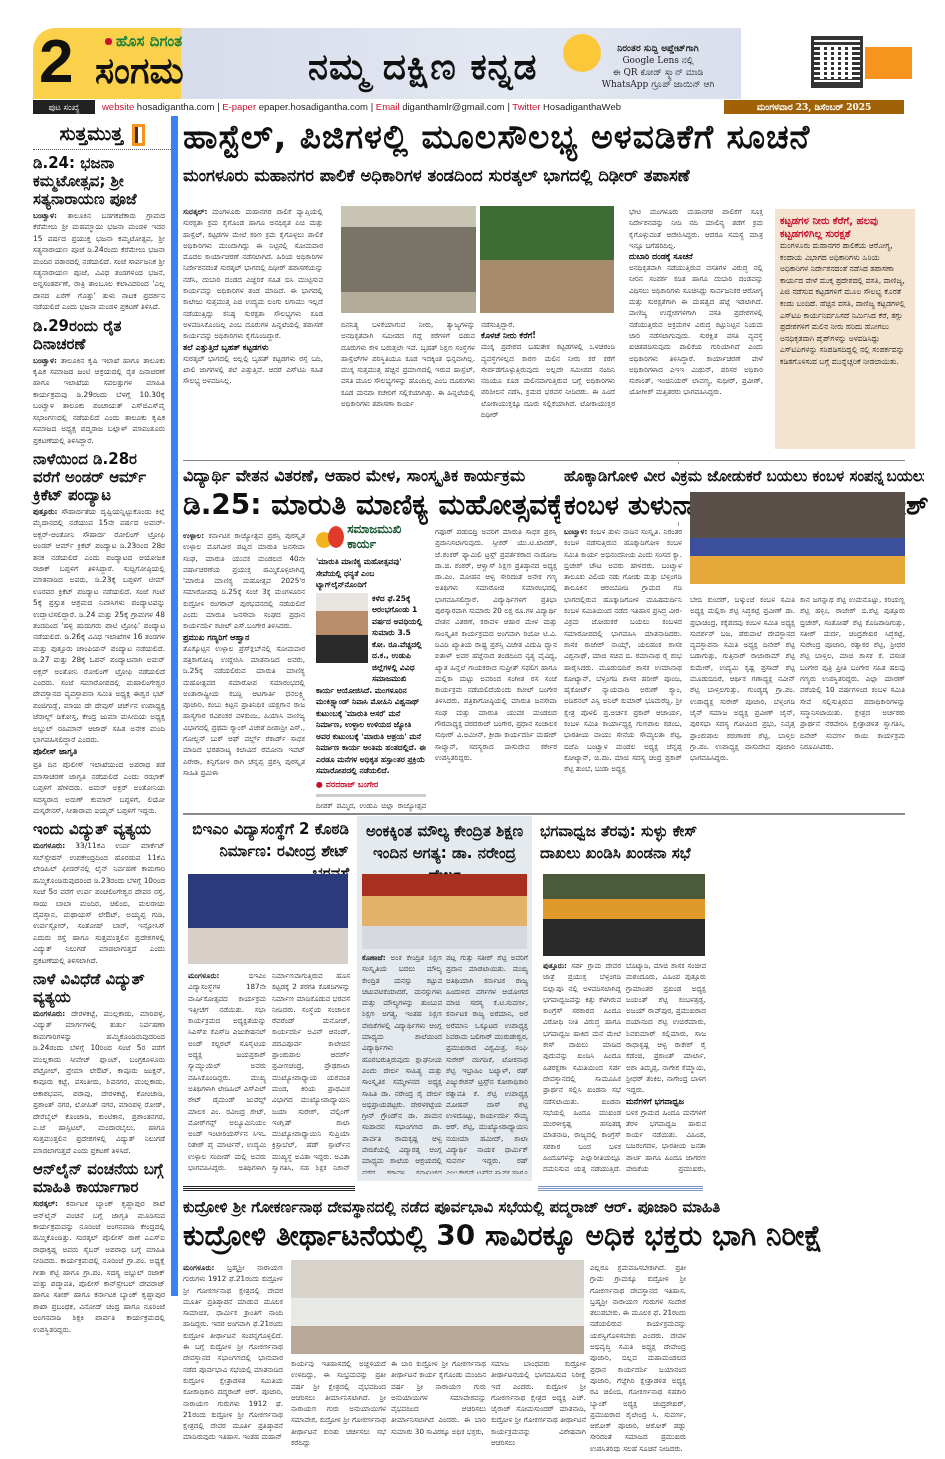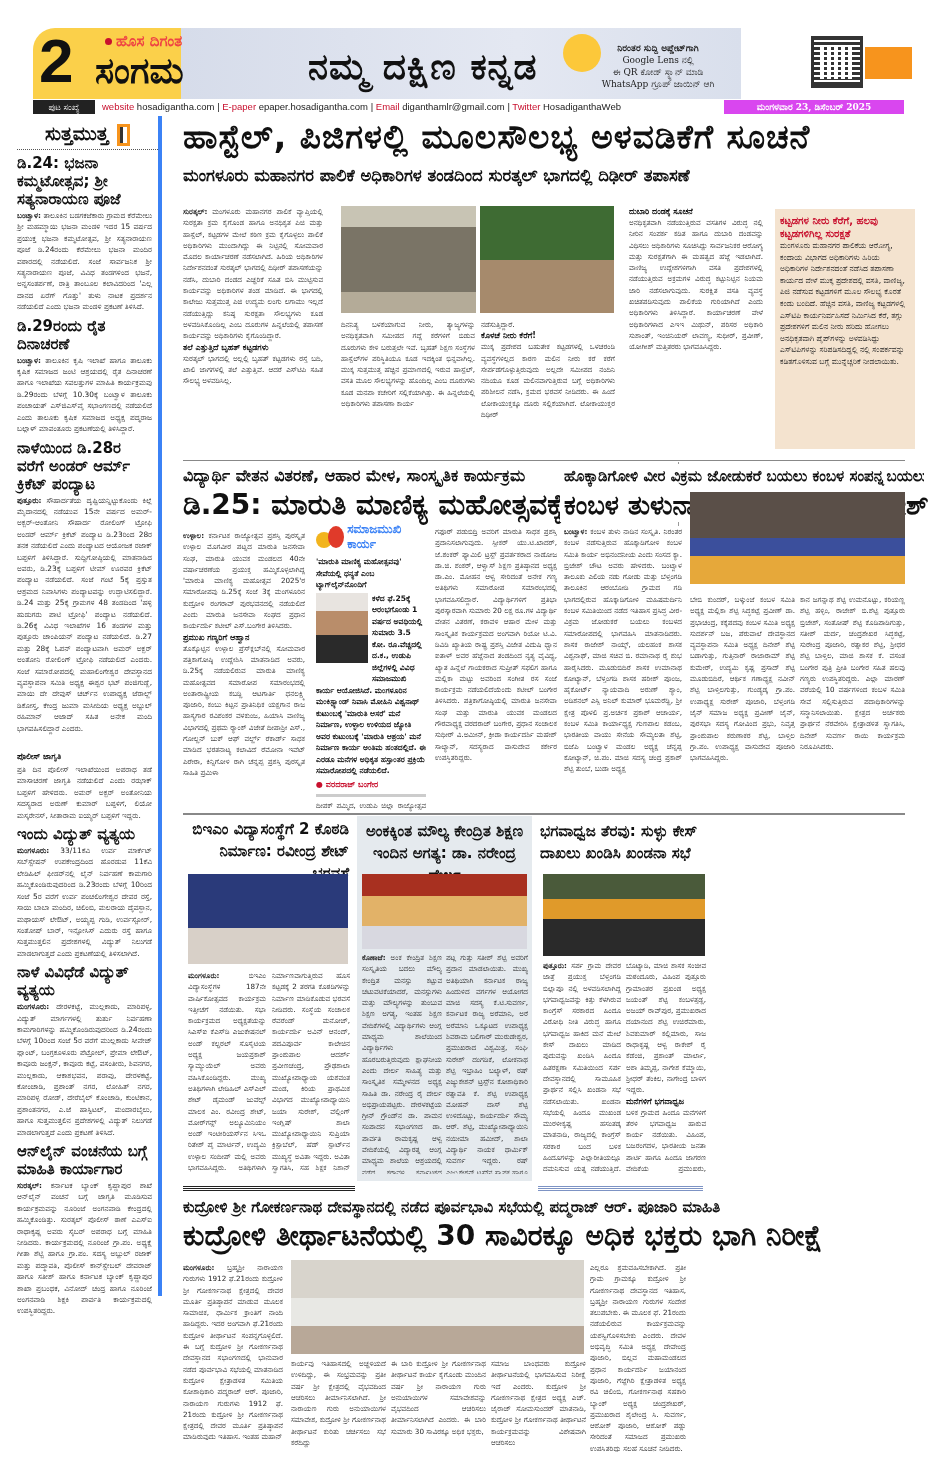--- a/index.html
+++ b/index.html
@@ -3,32 +3,32 @@
 <meta charset="utf-8">
 <style>
 *{box-sizing:border-box;margin:0;padding:0}
 body{width:945px;height:1459px;background:#fff;font-family:"DejaVu Sans",sans-serif;color:#111;position:relative;overflow:hidden}
 .abs{position:absolute}
 
 #mast{left:33px;top:28px;width:912px;height:71px}
 .mast-yellow{left:0;top:0;width:148px;height:71px;background:#fbd04a;border-top-left-radius:22px}
 .mast-blue{left:148px;top:0;width:560px;height:71px;background:linear-gradient(90deg,#d6dcea 0%,#e4e8f2 60%,#d9dfec 100%)}
 .page-num{left:6px;top:-2px;font:bold 62px/70px "Liberation Sans",sans-serif;color:#111}
-.brand-small{left:70px;top:4px;font:bold 15px/18px "DejaVu Sans",sans-serif;color:#ef4444}
+.brand-small{left:70px;top:4px;font:bold 15px/18px "DejaVu Sans",sans-serif;color:#15803d}
 .brand-big{left:62px;top:20px;font:bold 36px/44px "DejaVu Serif",serif;color:#111}
 .section-title{left:275px;top:16px;font:bold 36px/44px "DejaVu Serif",serif;color:#111;letter-spacing:1px}
 .sun{left:530px;top:6px;width:38px;height:38px;border-radius:50%;background:#fcc83a}
 .promo{left:530px;top:14px;width:190px;text-align:center;font:9px/12px "DejaVu Serif",serif;color:#222}
 .qr{left:778px;top:8px;width:52px;height:52px;background:
  repeating-linear-gradient(0deg,#111 0 3px,#fff 3px 5px),#fff;border:3px solid #111;opacity:.85}
 .qr::before{content:"";position:absolute;inset:6px;background:repeating-linear-gradient(90deg,#fff 0 4px,transparent 4px 7px)}
 .orange{left:832px;top:19px;width:47px;height:32px;background:#f7941d}
 .lc-h{font:bold 15px/18px "DejaVu Sans",sans-serif;color:#111;margin-top:4px}
 .lc-p{font:7.4px/11.4px "DejaVu Sans",sans-serif;color:#222;margin-top:2px;text-align:justify}
-.lc-sub{font:bold 8px/11px "DejaVu Sans",sans-serif;margin-top:17px}
+.lc-sub{font:bold 8px/11px "DejaVu Sans",sans-serif;margin-top:1px}
 
 .hd{font-family:"DejaVu Sans",sans-serif;font-weight:bold;color:#111;white-space:nowrap}
 .body{font:7.2px/11.3px "DejaVu Sans",sans-serif;color:#222;text-align:justify}
 .sub{font:bold 8px/11px "DejaVu Sans",sans-serif;color:#111}
 .photo{background:#8c8c7c}
 .hline{height:2px;background:#999}
 </style>
 </head>
 <body>
 
@@ -50,23 +50,23 @@
   <div class="abs orange"></div>
 </div>
 
 <div class="abs" style="left:33px;top:100px;width:62px;height:14px;background:#222;color:#fff;font:8.5px/14px 'DejaVu Sans',sans-serif;text-align:center">ಪುಟ ಸಂಖ್ಯೆ</div>
 <div class="abs" style="left:102px;top:100px;font:9.5px/14px 'Liberation Sans',sans-serif;color:#222;white-space:nowrap">
   <span style="color:#c8102e">website</span> <span>hosadigantha.com</span> |
   <span style="color:#c8102e">E-paper</span> <span>epaper.hosadigantha.com</span> |
   <span style="color:#c8102e">Email</span> <span>diganthamlr@gmail.com</span> |
   <span style="color:#c8102e">Twitter</span> <span>HosadiganthaWeb</span>
 </div>
-<div class="abs" style="left:724px;top:100px;width:180px;height:14px;background:#d946ef;color:#fff;font:bold 9px/14px 'DejaVu Serif',serif;text-align:center">ಮಂಗಳವಾರ 23, ಡಿಸೆಂಬರ್ 2025</div>
-
-<div class="abs" style="left:17px;top:116px;width:145px;height:1180px;border-right:4px solid #3b82f6">
+<div class="abs" style="left:724px;top:100px;width:180px;height:14px;background:#a16207;color:#fff;font:bold 9px/14px 'DejaVu Serif',serif;text-align:center">ಮಂಗಳವಾರ 23, ಡಿಸೆಂಬರ್ 2025</div>
+
+<div class="abs" style="left:33px;top:116px;width:145px;height:1180px;border-right:7px solid #3b82f6">
   <div style="height:34px;border-bottom:1px dotted #555;text-align:center;font:bold 19px/34px 'DejaVu Sans',sans-serif;white-space:nowrap">
     <span>ಸುತ್ತಮುತ್ತ</span>
     <span style="display:inline-block;width:13px;height:22px;border:3px solid #f7941d;vertical-align:middle;background:linear-gradient(90deg,#333 0 45%,#fff 45%);margin-left:2px"></span>
   </div>
   <div style="padding-right:6px">
     <div>
       <div class="lc-h">ಡಿ.24: ಭಜನಾ ಕಮ್ಮಟೋತ್ಸವ; ಶ್ರೀ ಸತ್ಯನಾರಾಯಣ ಪೂಜೆ</div>
       <div class="lc-p"><b>ಬಂಟ್ವಾಳ:</b> <span>ತಾಲೂಕಿನ ಬಡಗಕಜೆಕಾರು ಗ್ರಾಮದ ಕೆರೆಮೇಲು ಶ್ರೀ ಮಹಮ್ಮಾಯಿ ಭಜನಾ ಮಂಡಳಿ ಇದರ 15 ವರ್ಷದ ಪ್ರಯುಕ್ತ ಭಜನಾ ಕಮ್ಮಟೋತ್ಸವ, ಶ್ರೀ ಸತ್ಯನಾರಾಯಣ ಪೂಜೆ ಡಿ.24ರಂದು ಕೆರೆಮೇಲು ಭಜನಾ ಮಂದಿರ ವಠಾರದಲ್ಲಿ ನಡೆಯಲಿದೆ. ಸಂಜೆ ಸಾರ್ವಜನಿಕ ಶ್ರೀ ಸತ್ಯನಾರಾಯಣ ಪೂಜೆ, ವಿವಿಧ ತಂಡಗಳಿಂದ ಭಜನೆ, ಅನ್ನಸಂತರ್ಪಣೆ, ರಾತ್ರಿ ತಾಂಬೂಲ ಕಲಾವಿದರಿಂದ 'ಎಲ್ಲ ದಾನದ ಏರೆಗ್ ಗೊತ್ತು' ತುಳು ನಾಟಕ ಪ್ರದರ್ಶನ ನಡೆಯಲಿದೆ ಎಂದು ಭಜನಾ ಮಂಡಳಿ ಪ್ರಕಟಣೆ ತಿಳಿಸಿದೆ.</span></div>
     </div>
     <div>
@@ -104,20 +104,21 @@
   </div>
   <div class="abs photo" style="left:158px;top:90px;width:135px;height:107px;background:linear-gradient(180deg,#c8c4b4 0 20%,#7a7466 20% 80%,#b4ab98 80%)"></div>
   <div class="abs photo" style="left:297px;top:90px;width:134px;height:107px;background:linear-gradient(180deg,#3e6b33 0 50%,#a68a6c 50%)"></div>
   <div class="abs body" style="left:158px;top:203px;width:134px;height:137px;overflow:hidden">ದಿನನಿತ್ಯ ಬಳಕೆಯಾಗುವ ನೀರು, ತ್ಯಾಜ್ಯಗಳನ್ನು ಅನಧಿಕೃತವಾಗಿ ಸಮೀಪದ ಗದ್ದೆ ಕರೆಗಳಿಗೆ ಬಿಡುವ ದೂರುಗಳು ಕೇಳಿ ಬರುತ್ತಲೇ ಇವೆ. ಬೃಹತ್ ಶಿಕ್ಷಣ ಸಂಸ್ಥೆಗಳ ಹಾಸ್ಟೆಲ್‌ಗಳ ಪರಿಸ್ಥಿತಿಯೂ ಕೂಡ ಇದಕ್ಕಿಂತ ಭಿನ್ನವಾಗಿಲ್ಲ. ಮುಕ್ಕ ಸುತ್ತಮುತ್ತ ಹೆಚ್ಚಿನ ಪ್ರಮಾಣದಲ್ಲಿ ಇರುವ ಹಾಸ್ಟೆಲ್, ವಸತಿ ಮೂಲ ಸೌಲಭ್ಯಗಳನ್ನು ಹೊಂದಿಲ್ಲ ಎಂಬ ದೂರುಗಳು ಕೂಡ ಮನಪಾ ಕಚೇರಿಗೆ ಸಲ್ಲಿಕೆಯಾಗಿತ್ತು. ಈ ಹಿನ್ನಲೆಯಲ್ಲಿ ಅಧಿಕಾರಿಗಳು ತಪಾಸಣಾ ಕಾರ್ಯ</div>
   <div class="abs body" style="left:298px;top:203px;width:134px;height:137px;overflow:hidden">
     <span>ನಡೆಸುತ್ತಿದ್ದಾರೆ.</span>
     <div class="sub">ಕೊಳಚೆ ನೀರು ಕೆರೆಗೆ!</div>
     <span>ಮುಕ್ಕ ಪ್ರದೇಶದ ಬಹುತೇಕ ಕಟ್ಟಡಗಳಲ್ಲಿ ಒಳಚರಂಡಿ ವ್ಯವಸ್ಥೆಗಳಿಲ್ಲದ ಕಾರಣ ಮಲಿನ ನೀರು ಕರೆ ಕರೆಗೆ ಸೇರ್ಪಡೆಗೊಳ್ಳುತ್ತಿರುವುದು ಅಲ್ಲದೇ ಸಮೀಪದ ನಂದಿನಿ ನದಿಯೂ ಕೂಡ ಮಲಿನವಾಗುತ್ತಿರುವ ಬಗ್ಗೆ ಅಧಿಕಾರಿಗಳು ಪರಿಶೀಲನೆ ನಡೆಸಿ, ಕ್ರಮದ ಭರವಸೆ ನೀಡಿದರು. ಈ ಹಿಂದೆ ಲೋಕಾಯುಕ್ತಕ್ಕೂ ದೂರು ಸಲ್ಲಿಕೆಯಾಗಿದೆ. ಲೋಕಾಯುಕ್ತರ ದಿಢೀರ್</span>
   </div>
   <div class="abs body" style="left:446px;top:90px;width:134px;height:250px;overflow:hidden">
+    <span>ಭೇಟಿ ಮಂಗಳೂರು ಮಹಾನಗರ ಪಾಲಿಕೆಗೆ ಸೂಕ್ತ ನಿರ್ದೇಶನವನ್ನು ನೀಡಿ ನದಿ ಮಾಲಿನ್ಯ ತಡೆಗೆ ಕ್ರಮ ಕೈಗೊಳ್ಳುವಂತೆ ಆದೇಶಿಸಿದ್ದರು. ಆದರೂ ಸಮಸ್ಯೆ ಮಾತ್ರ ಇನ್ನೂ ಬಗೆಹರಿದಿಲ್ಲ.</span>
     <div class="sub">ದುಬಾರಿ ದಂಡಕ್ಕೆ ಸೂಚನೆ</div>
     <span>ಅನಧಿಕೃತವಾಗಿ ನಡೆಯುತ್ತಿರುವ ವಸತಿಗಳ ವಿರುದ್ಧ ನಲ್ಲಿ ನೀರಿನ ಸಂಪರ್ಕ ಕಡಿತ ಹಾಗೂ ದುಬಾರಿ ದಂಡವನ್ನು ವಿಧಿಸಲು ಅಧಿಕಾರಿಗಳು ಸೂಚಿಸಿದ್ದು ಸಾರ್ವಜನಿಕರ ಆರೋಗ್ಯ ಮತ್ತು ಸುರಕ್ಷತೆಗಾಗಿ ಈ ಮಹತ್ವದ ಹೆಜ್ಜೆ ಇಡಲಾಗಿದೆ. ವಾಣಿಜ್ಯ ಉದ್ದೇಶಗಳಿಗಾಗಿ ವಸತಿ ಪ್ರದೇಶಗಳಲ್ಲಿ ನಡೆಯುತ್ತಿರುವ ಅಕ್ರಮಗಳ ವಿರುದ್ಧ ಕಟ್ಟುನಿಟ್ಟಿನ ನಿಯಮ ಜಾರಿ ನಡೆಸಲಾಗುವುದು. ಸುರಕ್ಷಿತ ವಸತಿ ವ್ಯವಸ್ಥೆ ಖಚಿತಪಡಿಸುವುದು ಪಾಲಿಕೆಯ ಗುರಿಯಾಗಿದೆ ಎಂದು ಅಧಿಕಾರಿಗಳು ತಿಳಿಸಿದ್ದಾರೆ. ಕಾರ್ಯಾಚರಣೆ ವೇಳೆ ಅಧಿಕಾರಿಗಳಾದ ಎಇಇ ಮಿಥುನ್, ಪರಿಸರ ಅಧಿಕಾರಿ ಸುಶಾಂತ್, ಇಂಜಿನಿಯರ್ ಲಾವಣ್ಯ, ಸುಧೀರ್, ಪ್ರವೀಣ್, ಯೋಗೀಶ್ ಮತ್ತಿತರರು ಭಾಗವಹಿಸಿದ್ದರು.</span>
   </div>
   <div class="abs" style="left:592px;top:93px;width:140px;height:240px;background:#f4e3cf;padding:5px;overflow:hidden">
     <div style="font:bold 10px/13px 'DejaVu Sans',sans-serif;color:#c8102e">ಕಟ್ಟಡಗಳ ನೀರು ಕೆರೆಗೆ, ಹಲವು ಕಟ್ಟಡಗಳಿಗಿಲ್ಲ ಸುರಕ್ಷತೆ</div>
     <div class="body" style="font-size:7.6px;line-height:11.6px;text-align:left">ಮಂಗಳೂರು ಮಹಾನಗರ ಪಾಲಿಕೆಯ ಆರೋಗ್ಯ, ಕಂದಾಯ ವಿಭಾಗದ ಅಧಿಕಾರಿಗಳು ಹಿರಿಯ ಅಧಿಕಾರಿಗಳ ನಿರ್ದೇಶನದಂತೆ ನಡೆಸಿದ ತಪಾಸಣಾ ಕಾರ್ಯದ ವೇಳೆ ಮುಕ್ಕ ಪ್ರದೇಶದಲ್ಲಿ ವಸತಿ, ವಾಣಿಜ್ಯ, ಪಿಜಿ ನಡೆಸುವ ಕಟ್ಟಡಗಳಿಗೆ ಮೂಲ ಸೌಲಭ್ಯ ಕೊರತೆ ಕಂಡು ಬಂದಿದೆ. ಹೆಚ್ಚಿನ ವಸತಿ, ವಾಣಿಜ್ಯ ಕಟ್ಟಡಗಳಲ್ಲಿ ಎಸ್‌ಟಿಪಿ ಕಾರ್ಯನಿರ್ವಹಿಸದೆ ನಿರ್ಮಿಸಿದ ಕೆರೆ, ತಗ್ಗು ಪ್ರದೇಶಗಳಿಗೆ ಮಲಿನ ನೀರು ಹರಿದು ಹೋಗಲು ಅನಧಿಕೃತವಾಗಿ ಪೈಪ್‌ಗಳನ್ನು ಅಳವಡಿಸಿದ್ದು ಎಸ್‌ಟಿಪಿಗಳನ್ನು ಸರಿಪಡಿಸದಿದ್ದಲ್ಲಿ ನಲ್ಲಿ ಸಂಪರ್ಕವನ್ನು ಕಡಿತಗೊಳಿಸುವ ಬಗ್ಗೆ ಮುನ್ನೆಚ್ಚರಿಕೆ ನೀಡಲಾಯಿತು.</div>
   </div>
 </div>
 <div class="abs hline" style="left:183px;top:460px;width:722px;height:1px;background:#888"></div>
 
@@ -128,21 +129,21 @@
     <b>ಉಳ್ಳಾಲ:</b> <span>ಕರ್ನಾಟಕ ರಾಜ್ಯೋತ್ಸವ ಪ್ರಶಸ್ತಿ ಪುರಸ್ಕೃತ ಉಳ್ಳಾಲ ಮೊಗವೀರ ಪಟ್ನದ ಮಾರುತಿ ಜನಸೇವಾ ಸಂಘ, ಮಾರುತಿ ಯುವಕ ಮಂಡಲದ 40ನೇ ವರ್ಷಾಚರಣೆಯ ಪ್ರಯುಕ್ತ ಹಮ್ಮಿಕೊಳ್ಳಲಾಗಿದ್ದ 'ಮಾರುತಿ ಮಾಣಿಕ್ಯ ಮಹೋತ್ಸವ 2025'ರ ಸಮಾರೋಪವು ಡಿ.25ಕ್ಕೆ ಸಂಜೆ 3ಕ್ಕೆ ಮಂಗಳೂರಿನ ಕುದ್ರೋಳಿ ರಂಗರಾವ್ ಪುರಭವನದಲ್ಲಿ ನಡೆಯಲಿದೆ ಎಂದು ಮಾರುತಿ ಜನಸೇವಾ ಸಂಘದ ಪ್ರಧಾನ ಕಾರ್ಯದರ್ಶಿ ಕಟೀಲ್ ಎಸ್.ಬಂಗೇರ ತಿಳಿಸಿದರು.</span>
     <div class="sub">ಪ್ರಮುಖ ಗಣ್ಯರಿಗೆ ಆಹ್ವಾನ</div>
     <span>ತೊಕ್ಕೊಟ್ಟಿನ ಉಳ್ಳಾಲ ಪ್ರೆಸ್‌ಕ್ಲಬ್‌ನಲ್ಲಿ ಸೋಮವಾರ ಪತ್ರಿಕಾಗೋಷ್ಠಿ ಉದ್ದೇಶಿಸಿ ಮಾತನಾಡಿದ ಅವರು, ಡಿ.25ಕ್ಕೆ ನಡೆಯಲಿರುವ ಮಾರುತಿ ಮಾಣಿಕ್ಯ ಮಹೋತ್ಸವದ ಸಮಾರೋಪ ಸಮಾರಂಭದಲ್ಲಿ ಅಂತಾರಾಷ್ಟ್ರೀಯ ಕಬಡ್ಡಿ ಆಟಗಾರ್ತಿ ಧನಲಕ್ಷ್ಮಿ ಪೂಜಾರಿ, ಕಂಬು ಕಿಟ್ಟನ ಪ್ರಾತಿನಿಧಿಕ ಯಕ್ಷಗಾನ ರಾಜ ಹಾಸ್ಯಗಾರ ರವಿಶಂಕರ ವಳಕುಂಜ, ಹಿಯಾಸಿ ವಾಣಿಜ್ಯ ವಿಭಾಗದಲ್ಲಿ ಪ್ರಥಮ ರ್‍ಯಾಂಕ್ ವಿಜೇತೆ ದೀಪಾಶ್ರೀ ಎಸ್., ಗೋಲ್ಡನ್ ಬುಕ್ ಆಫ್ ವರ್ಲ್ಡ್ ರೆಕಾರ್ಡ್ ಸಾಧಕ ಮಾಡಿದ ಭರತನಾಟ್ಯ ಕಲಾವಿದೆ ರೆಮೋನಾ ಇವೆಟ್ ಪಿರೇರಾ, ಕಿನ್ನಿಗೋಳಿ ರಾಗಿ ಚೆನ್ನಪ್ಪ ಪ್ರಶಸ್ತಿ ಪುರಸ್ಕೃತ ಸಾಹಿತಿ ಪ್ರಮಿಳಾ</span>
   </div>
   <div class="abs" style="left:133px;top:60px;width:110px;height:290px;overflow:hidden">
     <div style="display:flex;align-items:center">
       <span style="display:inline-block;width:30px;height:26px;position:relative;margin-right:4px">
         <span style="position:absolute;left:0;top:8px;width:16px;height:16px;border-radius:50%;background:#f2b41e"></span>
         <span style="position:absolute;left:12px;top:2px;width:16px;height:22px;border-radius:50% 50% 50% 50%;background:#e03a2a"></span>
       </span>
-      <div style="font:bold 12px/15px 'DejaVu Sans',sans-serif;color:#3b82f6">ಸಮಾಜಮುಖಿ ಕಾರ್ಯ</div>
+      <div style="font:bold 12px/15px 'DejaVu Sans',sans-serif;color:#14532d">ಸಮಾಜಮುಖಿ ಕಾರ್ಯ</div>
     </div>
     <div style="font:bold 7.6px/11.5px 'DejaVu Sans',sans-serif;margin-top:4px">'ಮಾರುತಿ ಮಾಣಿಕ್ಯ ಮಹೋತ್ಸವವು' ಸೇವೆಯಲ್ಲಿ ಧನ್ಯತೆ ಎಂಬ ಟ್ಯಾಗ್‌ಲೈನ್‌ನೊಂದಿಗೆ</div>
     <div style="display:flex;margin-top:2px">
       <div class="photo" style="width:52px;height:70px;background:linear-gradient(180deg,#e8e4e0 0 25%,#b98d6a 25% 60%,#2a2a2a 60%)"></div>
       <div style="font:bold 7.6px/11.5px 'DejaVu Sans',sans-serif;margin-left:4px;flex:1">ಕಳೆದ ಫೆ.25ಕ್ಕೆ ಆರಂಭಗೊಂಡು 1 ವರ್ಷದ ಅವಧಿಯಲ್ಲಿ ಸುಮಾರು 3.5 ಕೋ. ರೂ.ವೆಚ್ಚದಲ್ಲಿ ದ.ಕ., ಉಡುಪಿ ಜಿಲ್ಲೆಗಳಲ್ಲಿ ವಿವಿಧ ಸಮಾಜಮುಖಿ</div>
     </div>
     <div style="font:bold 7.6px/11.5px 'DejaVu Sans',sans-serif">ಕಾರ್ಯ ಆಯೋಜಿಸಿದೆ. ಮಂಗಳೂರಿನ ಮಂಕಿಸ್ಟ್ಯಾಂಡ್ ನಿವಾಸಿ ಮೋಹಿನಿ ವಿಶ್ವನಾಥ್ ಕುಟುಂಬಕ್ಕೆ 'ಮಾರುತಿ ಆಸರೆ' ಮನೆ ನಿರ್ಮಾಣ, ಉಳ್ಳಾಲ ಉಳಿಯದ ಜ್ಯೋತಿ ಅವರ ಕುಟುಂಬಕ್ಕೆ 'ಮಾರುತಿ ಆಶ್ರಯ' ಮನೆ ನಿರ್ಮಾಣ ಕಾರ್ಯ ಅಂತಿಮ ಹಂತದಲ್ಲಿದೆ. ಈ ಎರಡೂ ಮನೆಗಳ ಅಧಿಕೃತ ಹಸ್ತಾಂತರ ಪ್ರಕ್ರಿಯೆ ಸಮಾರೋಪದಲ್ಲಿ ನಡೆಯಲಿದೆ.</div>
     <div style="font:bold 8px/12px 'DejaVu Sans',sans-serif;color:#c8102e;margin-top:2px">● <span>ವರದರಾಜ್ ಬಂಗೇರ</span></div>
     <div style="height:3px;background:#ccc;margin:3px 0"></div>
     <div class="body">ದೀಪಕ್ ಪಮ್ಮಿದ, ಉಡುಪಿ ಜಿಲ್ಲಾ ರಾಜ್ಯೋತ್ಸವ ಪುರಸ್ಕೃತ ನಾಗಸ್ವರ ಹಾಗೂ ಸ್ಯಾಕ್ಸೋಫೋನ್ ಕಲಾವಿದ ಡಾ. ಪಮ್ಮು</div>

